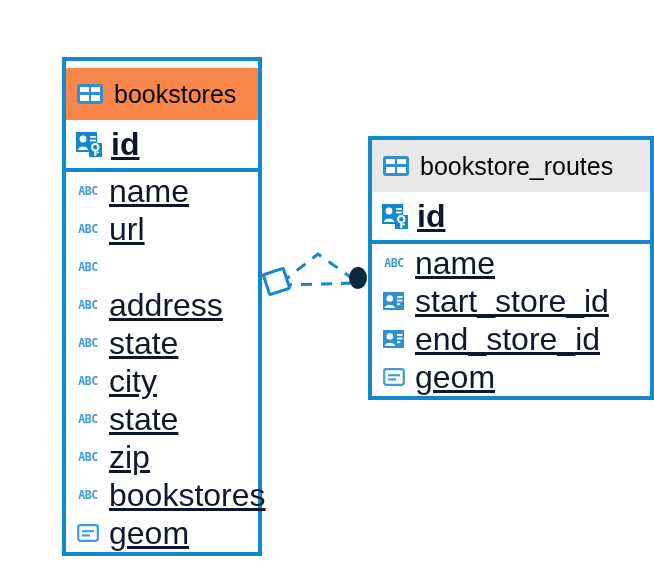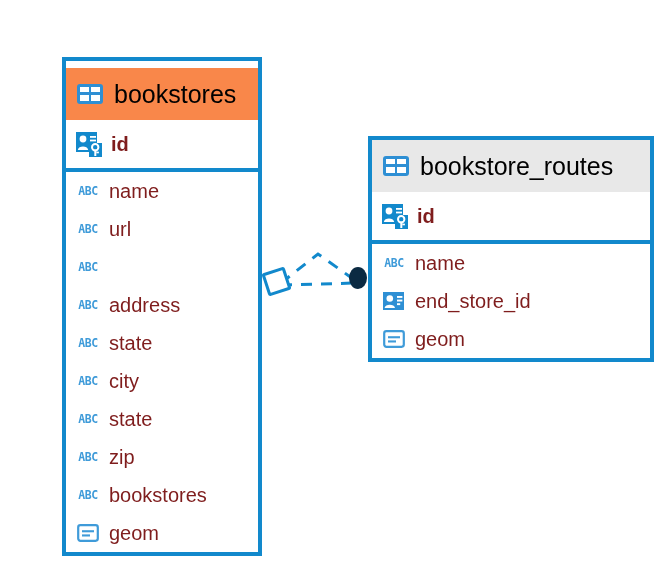--- a/index.html
+++ b/index.html
@@ -58,24 +58,25 @@
     display: flex;
     align-items: center;
     padding-left: 10px;
     gap: 9px;
     background: #ffffff;
   }
   .field-row.pk {
     height: 48px;
   }
   .field-label {
-    font-size: 20px;
-    color: #7f1d1d;
+    font-size: 32px;
+    color: #0f172a;
     line-height: 1;
     white-space: nowrap;
+    text-decoration: underline;
   }
   .field-row.pk .field-label {
     font-weight: bold;
   }
 
   .field-icon {
     width: 26px;
     height: 26px;
     flex: 0 0 26px;
     display: block;
@@ -258,30 +259,41 @@
 
     <div class="pk-divider"></div>
 
     <div class="field-row">
       <svg class="field-icon" viewBox="0 0 24 24">
         <text x="12" y="16" text-anchor="middle" font-family="'DejaVu Sans Mono', monospace" font-size="11.5" font-weight="bold" fill="#3F9BD9" letter-spacing="-0.4">ABC</text>
       </svg>
       <span class="field-label">name</span>
     </div>
 
-
     <div class="field-row">
       <svg class="field-icon" viewBox="0 0 24 24">
         <rect x="1" y="3" width="21" height="18" fill="#2E8FD4"></rect>
         <circle cx="7.8" cy="9.5" r="3.3" fill="#ffffff"></circle>
         <path d="M2.6 19 C3.2 14.6 12.4 14.6 13 19 Z" fill="#ffffff"></path>
         <rect x="15" y="7" width="5.4" height="1.9" fill="#ffffff"></rect>
         <rect x="15" y="10.6" width="5.4" height="1.9" fill="#ffffff"></rect>
         <rect x="15" y="14.2" width="3.2" height="1.9" fill="#ffffff"></rect>
       </svg>
+      <span class="field-label">start_store_id</span>
+    </div>
+
+    <div class="field-row">
+      <svg class="field-icon" viewBox="0 0 24 24">
+        <rect x="1" y="3" width="21" height="18" fill="#2E8FD4"></rect>
+        <circle cx="7.8" cy="9.5" r="3.3" fill="#ffffff"></circle>
+        <path d="M2.6 19 C3.2 14.6 12.4 14.6 13 19 Z" fill="#ffffff"></path>
+        <rect x="15" y="7" width="5.4" height="1.9" fill="#ffffff"></rect>
+        <rect x="15" y="10.6" width="5.4" height="1.9" fill="#ffffff"></rect>
+        <rect x="15" y="14.2" width="3.2" height="1.9" fill="#ffffff"></rect>
+      </svg>
       <span class="field-label">end_store_id</span>
     </div>
 
     <div class="field-row">
       <svg class="field-icon" viewBox="0 0 24 24">
         <rect x="2.2" y="4.2" width="19.6" height="15.6" rx="2.2" fill="#ffffff" stroke="#3F9BD9" stroke-width="2.2"></rect>
         <rect x="6" y="9.2" width="12" height="2.1" fill="#3F9BD9"></rect>
         <rect x="6" y="13.4" width="8" height="2.1" fill="#3F9BD9"></rect>
       </svg>
       <span class="field-label">geom</span>

